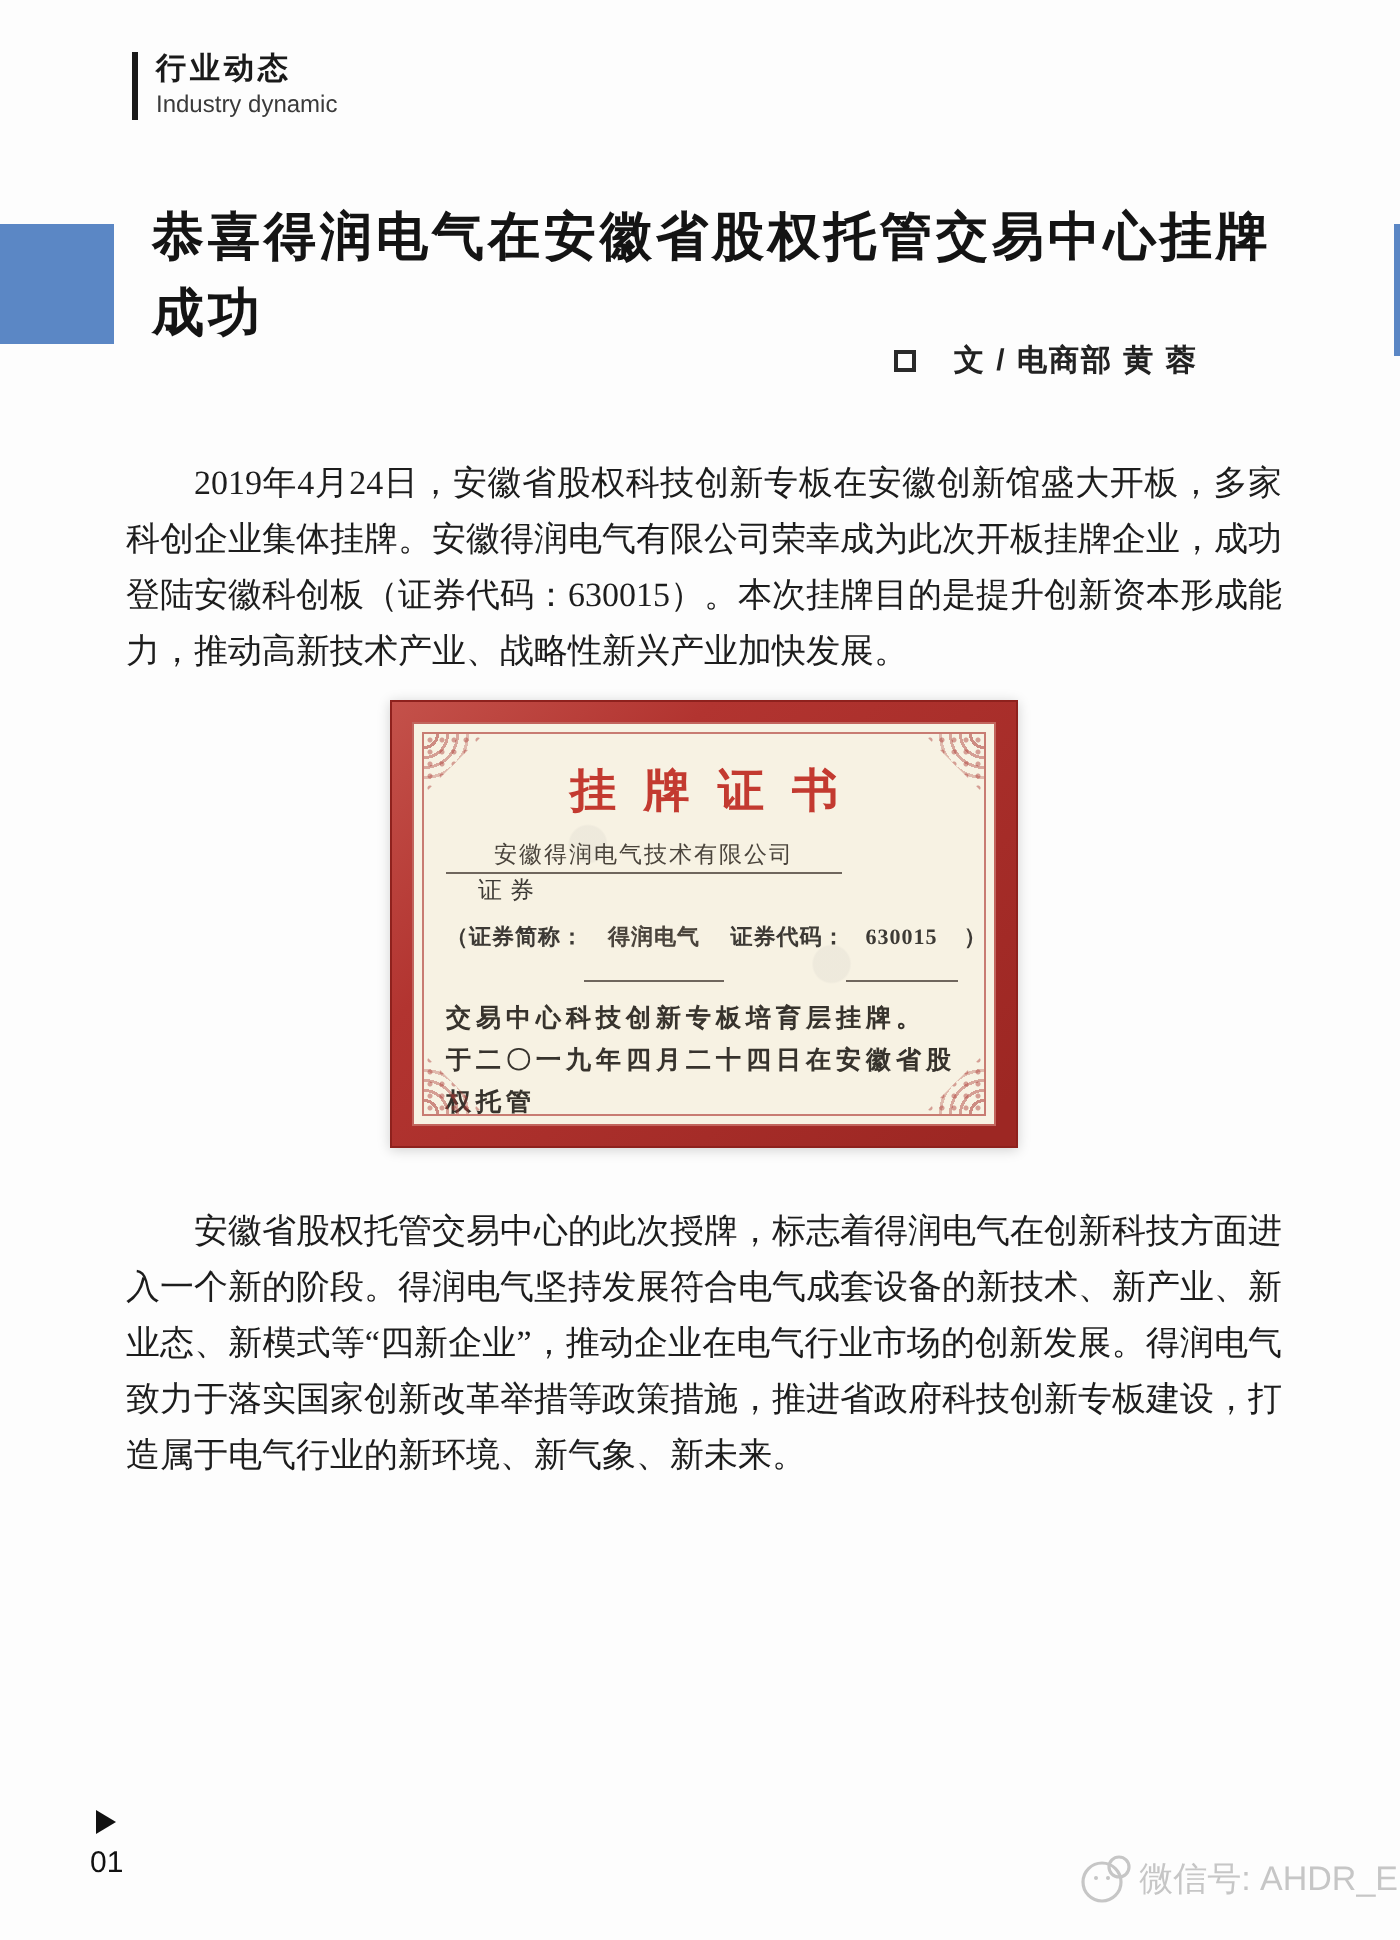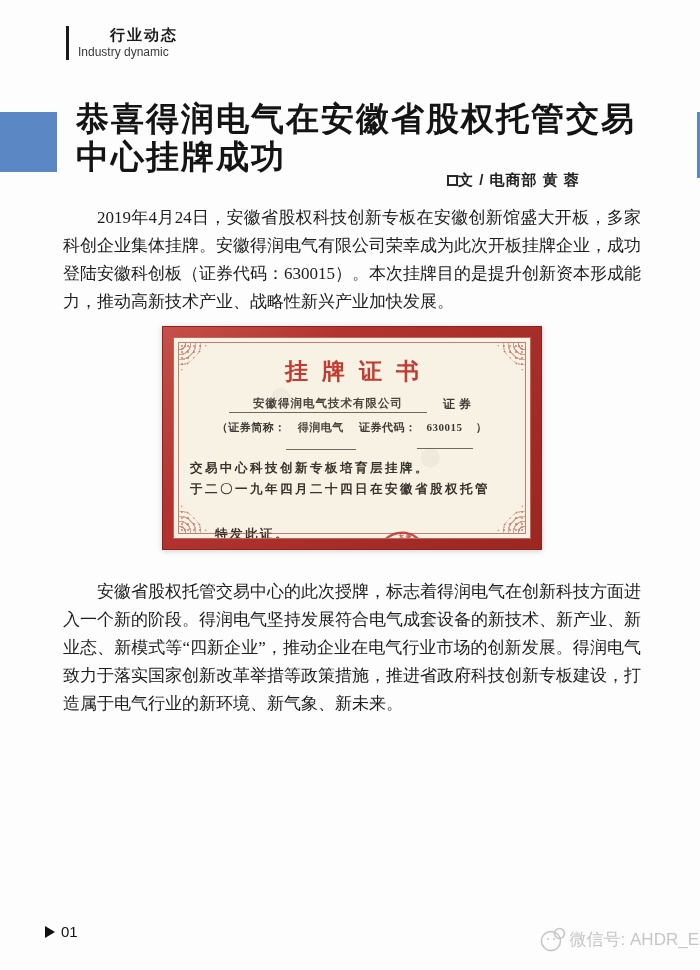--- a/index.html
+++ b/index.html
@@ -11,49 +11,49 @@
     color:var(--text-black,#1d1d1d);
     overflow:hidden;
   }
 
   
   .cat-header {
     position:absolute; left:66px; top:26px;
     border-left:3px solid #1a1a1a;
     padding-left:9px;
   }
-  .cat-cn { display:block; font-family:"Liberation Sans",sans-serif; font-weight:bold; font-size:15px; line-height:1.25; letter-spacing:2px; color:#1a1a1a;margin-left:32px; }
+  .cat-cn { display:block; font-family:"Liberation Sans",sans-serif; font-weight:bold; font-size:15px; line-height:1.25; letter-spacing:2px; color:#1a1a1a; }
   .cat-en { display:block; font-family:"Liberation Sans",sans-serif; font-size:12px; line-height:1.3; color:#3a3a3a; }
 
   
   .accent-left  { position:absolute; left:0;  top:112px; width:57px; height:60px; background:var(--accent-blue,#5b87c5); }
   .accent-right { position:absolute; right:0; top:112px; width:3px;  height:66px; background:var(--accent-blue,#5b87c5); }
   .article-title {
     position:absolute; left:76px; top:100px; width:578px;
-    font-size:33px; line-height:38px; font-weight:bold;
+    font-size:26px; line-height:38px; font-weight:bold;
     letter-spacing:2px; color:#141414;
   }
   .byline {
     position:absolute; left:447px; top:171px;
-    display:flex; align-items:center; gap:0;
+    display:flex; align-items:center; gap:19px;
     font-family:"Liberation Sans",sans-serif; font-weight:bold;
     font-size:15px; color:#222; letter-spacing:1px; white-space:nowrap;
   }
   .byline-square { width:11px; height:11px; border:2px solid #2a2a2a; flex:0 0 auto; }
 
   
-  .content { position:absolute; left:63px; top:204px; width:578px; }
+  .content { position:absolute; left:63px; top:228px; width:578px; }
   .content p {
     font-size:17px; line-height:28px; text-align:justify;
     text-indent:2em; color:var(--text-black,#1d1d1d);
   }
 
   
   .cert-figure {
-    width:380px; height:224px; margin:10px auto 28px;
+    width:314px; height:224px; margin:10px auto 28px;
     box-shadow:0 1px 6px rgba(0,0,0,.18);
   }
   .cert-frame {
     width:100%; height:100%;
     background:linear-gradient(135deg,#c4514a 0%,var(--cert-frame-red,#b23430) 30%,#9d2723 95%);
     border:1px solid var(--cert-frame-dark,#8e211d);
     padding:10px;
   }
   .cert-paper {
     position:relative; width:100%; height:100%;
@@ -84,43 +84,43 @@
   .corner.bl { bottom:5px; left:5px; transform:scaleY(-1); }
   .corner.br { bottom:5px; right:5px; transform:scale(-1,-1); }
 
   .cert-title {
     text-align:center; margin:10px 0 9px; text-indent:14px;
     font-size:23px; font-weight:bold; letter-spacing:14px;
     color:var(--cert-text-red,#c33a30);
   }
   .cert-line1 {
     display:flex; justify-content:center; align-items:flex-start;
-    font-size:11px; font-weight:bold; color:var(--cert-ink,#3d3a35);
-    letter-spacing:1px; white-space:nowrap;
+    font-size:11px; font-weight:normal; color:var(--cert-ink,#3d3a35);
+    letter-spacing:1px; white-space:nowrap;flex-direction:column;
   }
   .fill { border-bottom:1px solid #6f665d; text-align:center; }
   .fill-company { padding:0 24px 1px; font-size:11.5px; color:#4a443c; }
   .cert-suffix { margin-left:16px; font-size:12px; letter-spacing:4px; }
   .cert-line2 {
     text-align:center; margin-top:7px; font-size:11px; font-weight:bold;
     color:var(--cert-ink,#3d3a35); letter-spacing:.5px; white-space:nowrap;
   }
   .fill-short { display:inline-block; padding:0 12px 14px; color:#4a443c; }
   .fill-code  { display:inline-block; padding:0 10px 15px; }
   .cert-body { margin-top:8px; font-size:12.5px; font-weight:bold; letter-spacing:2.5px; line-height:21px; color:#37332d; }
   .cert-body .indent { text-indent:2em;margin-top:24px; }
   .cert-sign { position:relative; margin-top:2px; text-align:right; padding-right:8px;
     font-size:10.5px; font-weight:bold; letter-spacing:1px; color:#37332d; }
   .seal { position:absolute; right:84px; top:-18px; transform:rotate(-10deg); opacity:.9; }
 
   
   .page-marker {
     position:absolute; left:45px; bottom:30px;
     display:flex; align-items:center; gap:6px;
-    font-family:"Liberation Sans",sans-serif; font-size:15px; color:#111;
+    font-family:"Liberation Sans",sans-serif; font-size:15px; color:#111;flex-direction:column;
   }
   .tri-icon { width:0; height:0; border-left:10px solid #111;
     border-top:6px solid transparent; border-bottom:6px solid transparent; }
   .watermark {
     position:absolute; right:1px; bottom:17px;
     display:flex; align-items:center; gap:2px;
     font-family:"Liberation Sans",sans-serif; font-size:17px;
     color:var(--watermark-gray,#c6c6c6); white-space:nowrap;
   }
 </style>

